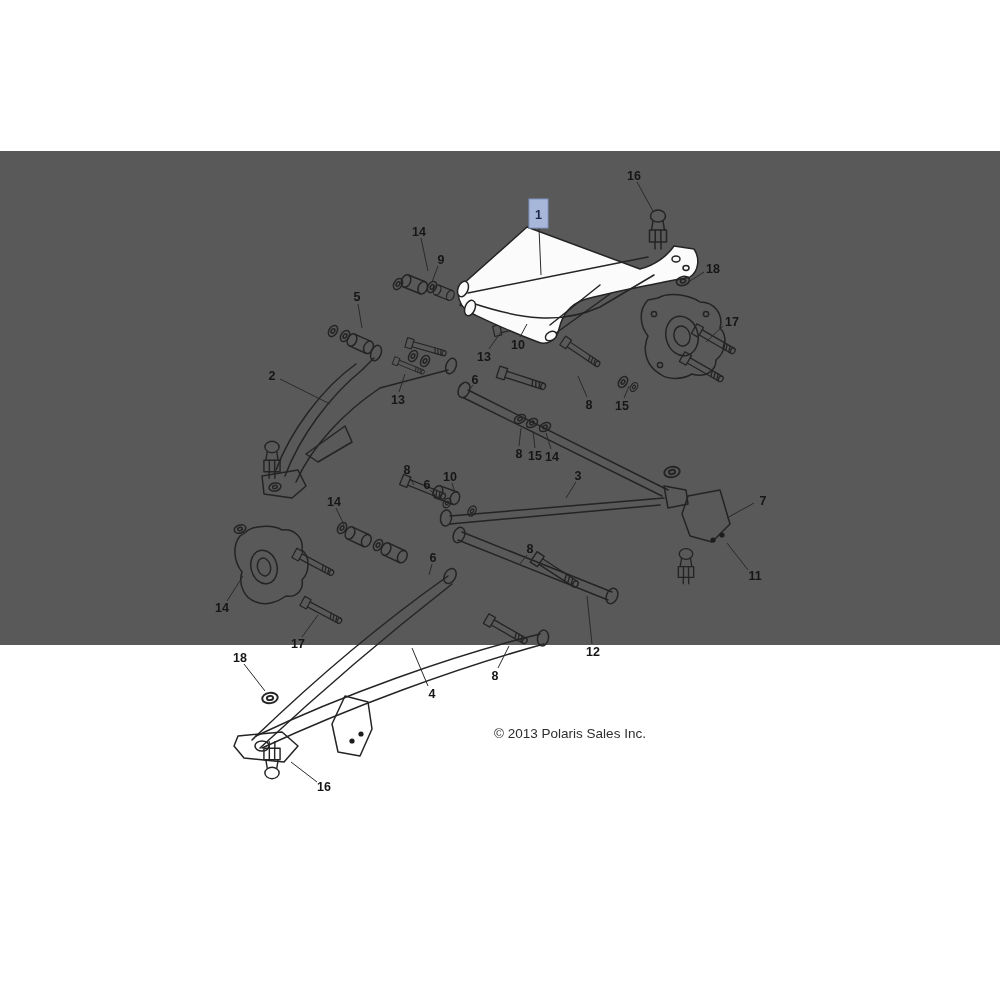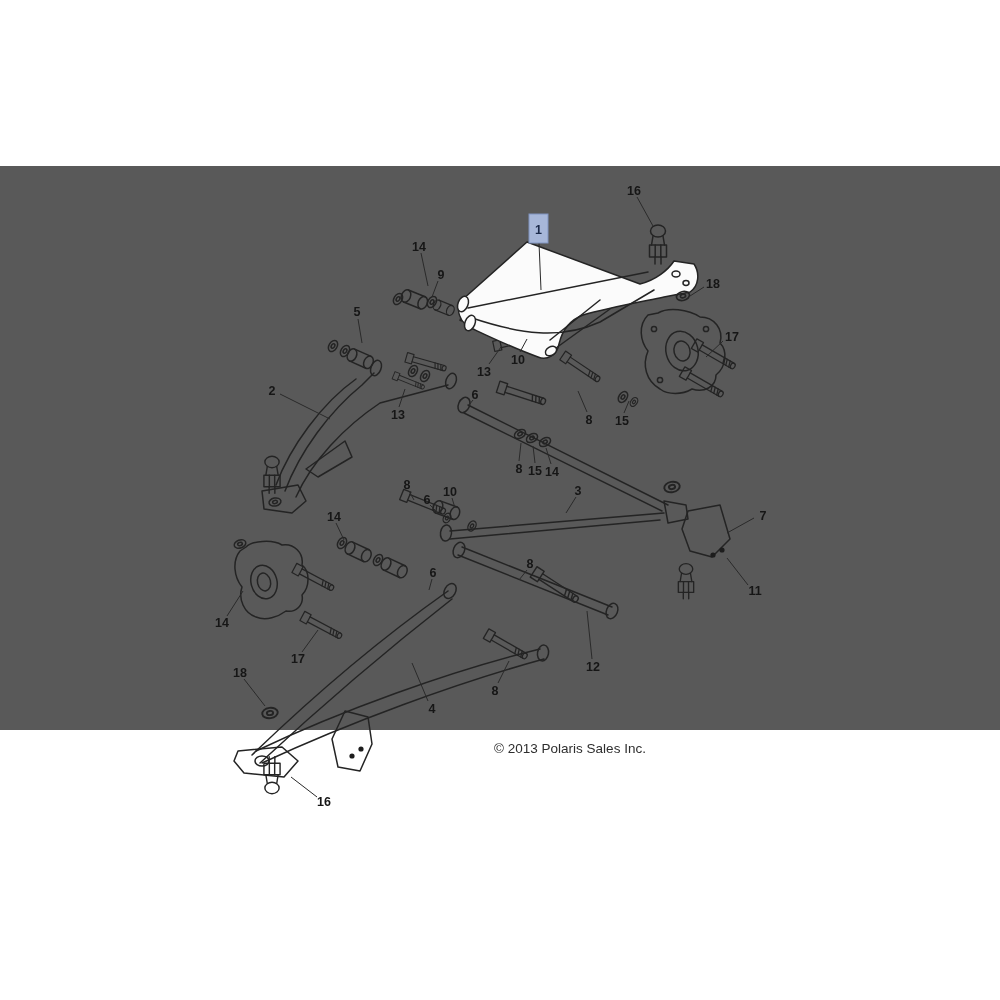--- a/index.html
+++ b/index.html
@@ -1,21 +1,21 @@
 <!DOCTYPE html>
 <html><head>
 <meta charset="utf-8">
 <style>
   html,body{margin:0;padding:0;background:#ffffff;}
   .page{position:relative;width:1000px;height:1000px;background:#ffffff;overflow:hidden;
         font-family:"Liberation Sans",sans-serif;}
   .band{position:absolute;left:0;width:1000px;background:#ffffff;}
   .band.top{top:0;height:167px;}
   .band.bottom{top:833px;height:167px;}
-  .canvas{position:absolute;left:0;top:166px;width:1000px;height:564px;background:#595959;}
+  .canvas{position:absolute;left:0;top:151px;width:1000px;height:494px;background:#595959;}
   svg{display:block;}
   .callout-text{font-family:"Liberation Sans",sans-serif;font-size:12.5px;font-weight:600;
                 fill:#161616;}
   .copyright{font-family:"Liberation Sans",sans-serif;font-size:13.5px;fill:#2e2e2e;}
   .ln{stroke:#242424;fill:none;stroke-width:1.5;stroke-linecap:round;stroke-linejoin:round;}
   .lnthin{stroke:#2a2a2a;fill:none;stroke-width:1;}
   .whitefill{fill:#fbfbfb;}
   .dot{fill:#1d1d1d;stroke:none;}
 </style>
 </head>

